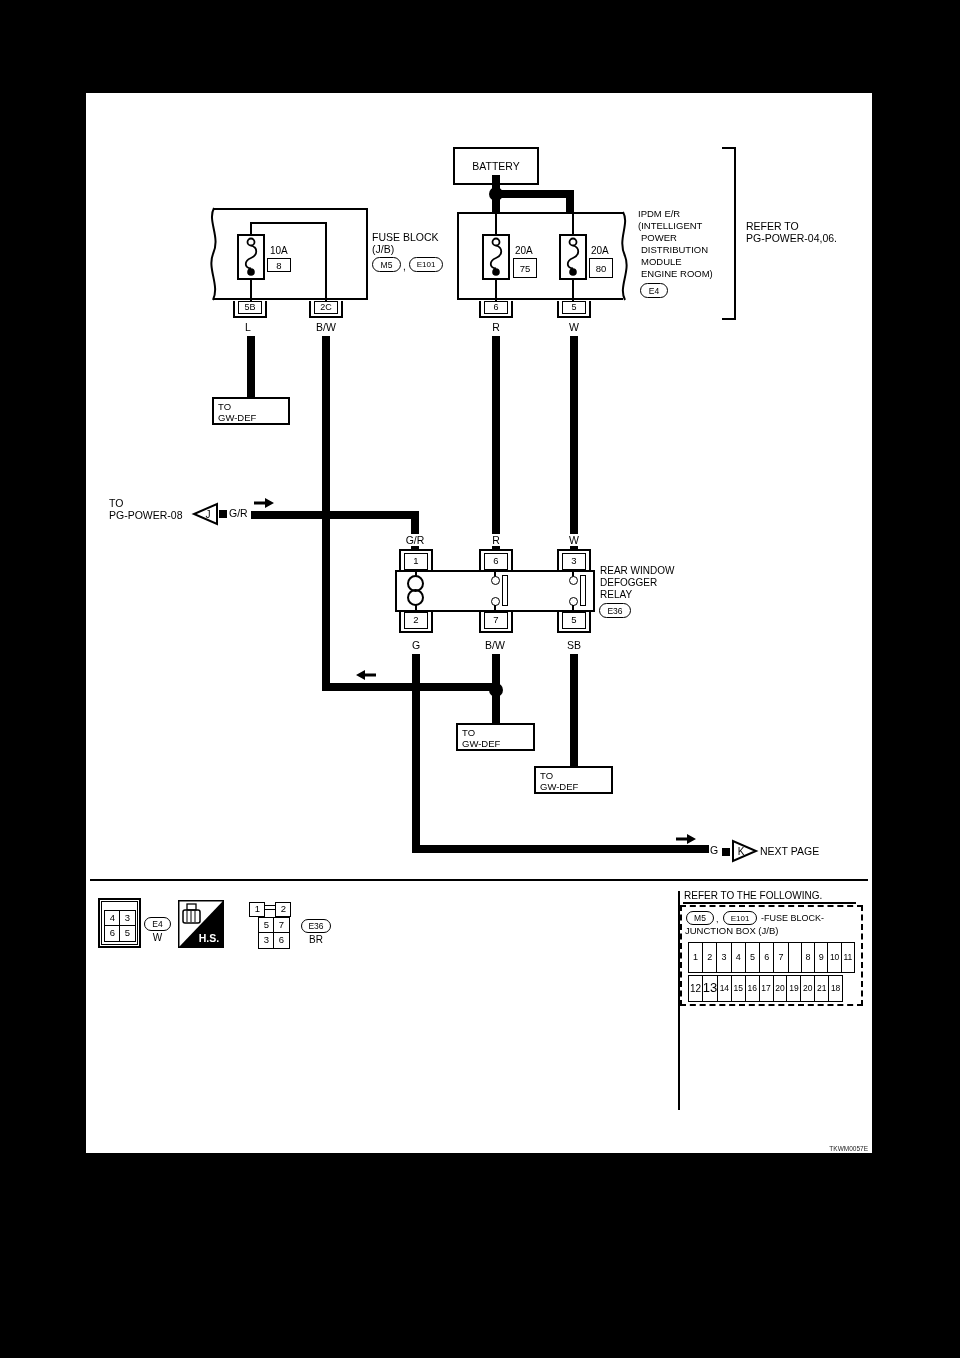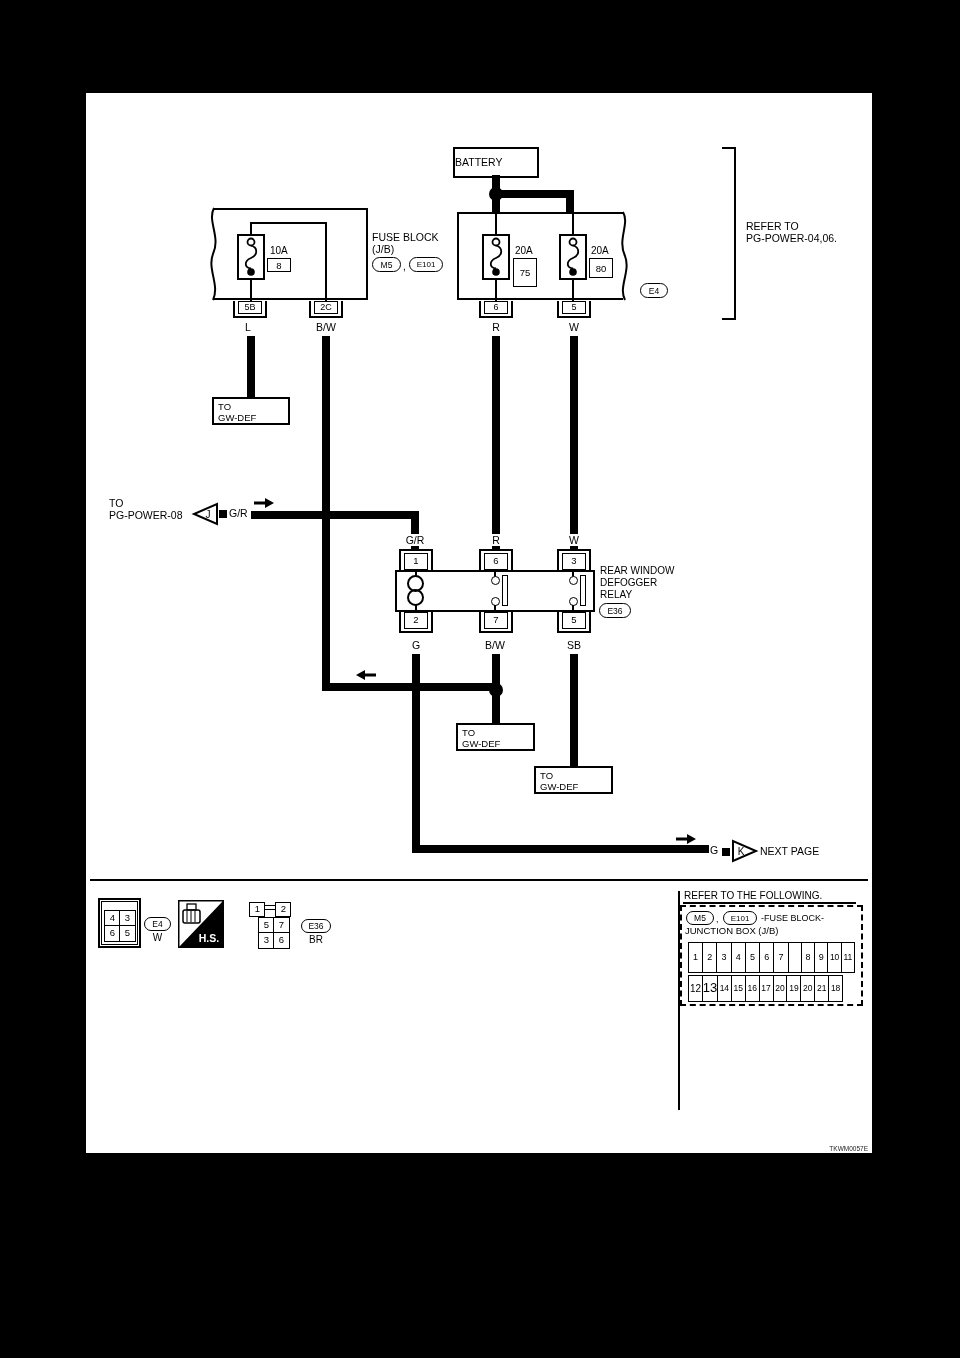--- a/index.html
+++ b/index.html
@@ -33,21 +33,21 @@
         <circle cx="14" cy="8" r="3.5" fill="#fff" stroke="#000" stroke-width="1.8"></circle>
         <circle cx="14" cy="38" r="3.8" fill="#000"></circle>
         <path d="M14 11.5 C21 13.5 21 21 14 24 C7 27 7 33.5 14 34.5" fill="none" stroke="#000" stroke-width="1.8"></path>
       </g>
     </defs>
   </svg>
 
   <div class="a" style="left:86px;top:93px;width:786px;height:1060px;background:#fff"></div>
 
 
-  <div class="a bx t" style="left:453px;top:147px;width:86px;height:31px;display:flex;align-items:center;font-size:10.5px">
+  <div class="a bx t" style="left:453px;top:147px;width:86px;height:38px;display:flex;align-items:center;justify-content:center;font-size:10.5px">
     <span>BATTERY</span>
   </div>
   <div class="a w" style="left:492px;top:175px;width:8px;height:16px"></div>
   <div class="a w" style="left:489px;top:187px;width:14px;height:14px;border-radius:50%"></div>
   <div class="a w" style="left:496px;top:190px;width:78px;height:8px"></div>
   <div class="a w" style="left:566px;top:190px;width:8px;height:23px"></div>
   <div class="a w" style="left:492px;top:199px;width:8px;height:14px"></div>
 
   <div class="a" style="left:213px;top:208px;width:155px;height:92px;border:2px solid #000;border-left:none;background:#fff"></div>
   <svg class="a" style="left:205px;top:207px" width="18" height="94" viewBox="0 0 18 94">
@@ -89,21 +89,21 @@
   <div class="a" style="left:457px;top:212px;width:166px;height:88px;border:2px solid #000;border-right:none;background:#fff"></div>
   <svg class="a" style="left:615px;top:211px" width="18" height="90" viewBox="0 0 18 90">
     <path d="M8 1 C15 13 2 28 10 45 C16 60 3 76 10 89" fill="none" stroke="#000" stroke-width="2"></path>
   </svg>
   <div class="a thin" style="left:495px;top:212px;width:2px;height:22px"></div>
   <svg class="a" style="left:482px;top:234px" width="28" height="46">
       <use href="#fuseSym"></use>
     </svg>
   <div class="a thin" style="left:495px;top:280px;width:2px;height:21px"></div>
   <div class="a t" style="left:515px;top:245px;font-size:10px">20A</div>
-  <div class="a numbox" style="left:513px;top:258px;width:24px;height:29px">
+  <div class="a numbox" style="left:513px;top:258px;width:24px;height:20px">
       <span>75</span>
     </div>
   <div class="a thin" style="left:572px;top:212px;width:2px;height:22px"></div>
   <svg class="a" style="left:559px;top:234px" width="28" height="46">
       <use href="#fuseSym"></use>
     </svg>
   <div class="a thin" style="left:572px;top:280px;width:2px;height:21px"></div>
   <div class="a t" style="left:591px;top:245px;font-size:10px">20A</div>
   <div class="a numbox" style="left:589px;top:258px;width:24px;height:20px">
       <span>80</span>
@@ -113,20 +113,28 @@
   <div class="a pin-i t" style="left:484px;top:301px;width:24px;height:13px;font-size:9px">
       <span>6</span>
     </div>
   <div class="a open-top" style="left:557px;top:301px;width:34px;height:17px"></div>
   <div class="a pin-i t" style="left:562px;top:301px;width:24px;height:13px;font-size:9px">
       <span>5</span>
     </div>
   <div class="a t" style="left:488px;top:321px;width:16px;font-size:10.5px;text-align:center">R</div>
   <div class="a t" style="left:566px;top:321px;width:16px;font-size:10.5px;text-align:center">W</div>
 
+  <div class="a t" style="left:638px;top:208px;font-size:9.5px;line-height:12px">
+    <div>IPDM E/R</div>
+    <div>(INTELLIGENT</div>
+    <div style="padding-left:3px">POWER</div>
+    <div style="padding-left:3px">DISTRIBUTION</div>
+    <div style="padding-left:3px">MODULE</div>
+    <div style="padding-left:3px">ENGINE ROOM)</div>
+  </div>
   <div class="a ov" style="left:640px;top:283px;width:28px;height:15px">
       <span>E4</span>
     </div>
 
   <div class="a w" style="left:734px;top:147px;width:2px;height:173px"></div>
   <div class="a w" style="left:722px;top:147px;width:14px;height:2px"></div>
   <div class="a w" style="left:722px;top:318px;width:14px;height:2px"></div>
   <div class="a t" style="left:746px;top:220px;font-size:10.5px">REFER TO</div>
   <div class="a t" style="left:746px;top:232px;font-size:10.5px">PG-POWER-04,06.</div>
 

